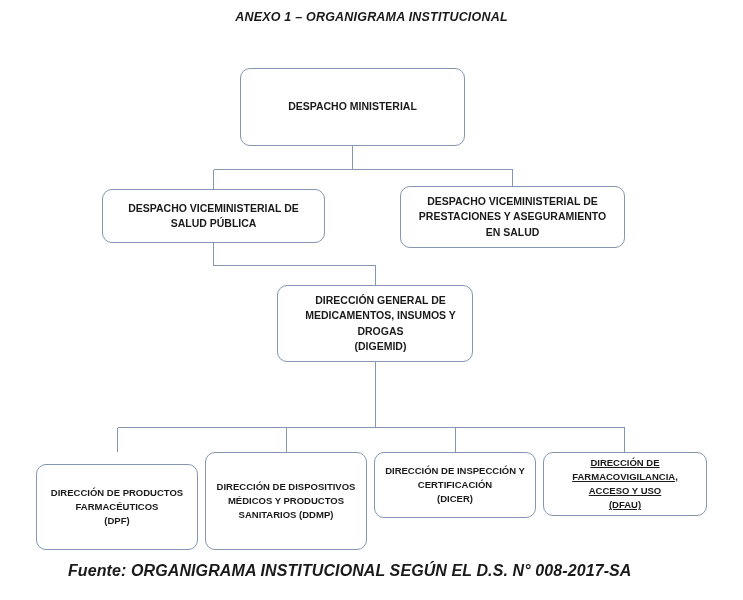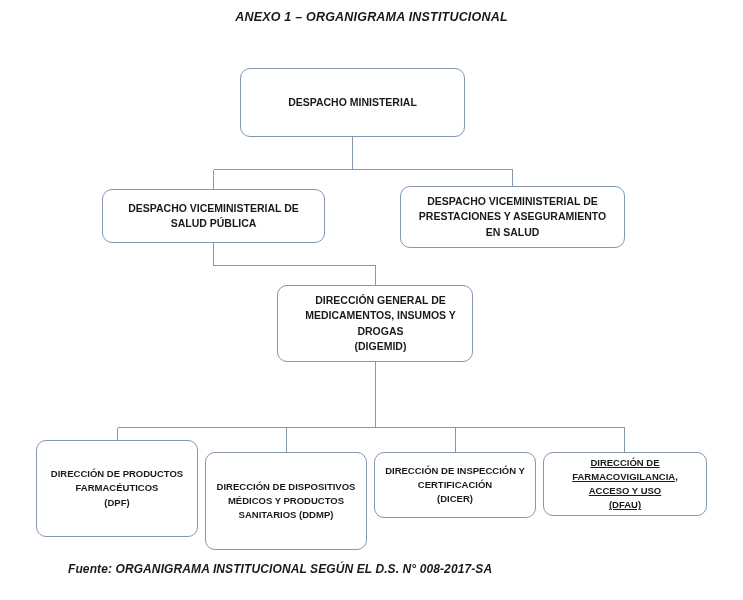--- a/index.html
+++ b/index.html
@@ -39,52 +39,52 @@
     text-align:center;
     font-weight:bold;
     font-size:10.5px;
     line-height:1.45;
     white-space:pre-line;
     padding:2px 8px;
   }
   .node.small{font-size:9.5px;line-height:1.5;padding:2px 5px;}
   .source{
     position:absolute;left:68px;top:562px;
-    font-size:12px;font-weight:bold;font-style:italic;
+    font-size:16px;font-weight:bold;font-style:italic;
     letter-spacing:0.1px;
   }
 </style>
 </head>
 <body>
 
 <div class="canvas">
 
   <div class="title">ANEXO 1 – ORGANIGRAMA INSTITUCIONAL</div>
 
   <svg class="connectors" viewBox="0 0 743 600" xmlns="http://www.w3.org/2000/svg">
     <path d="M352.5 137 V169.5 M213.5 169.5 H512.5 M213.5 169.5 V189 M512.5 169.5 V186"></path>
     <path d="M213.5 243 V265.5 H375.5 V285"></path>
     <path d="M375.5 362 V427.5 M117.5 427.5 H624.5 M117.5 427.5 V452 M286.5 427.5 V452 M455.5 427.5 V452 M624.5 427.5 V452"></path>
   </svg>
 
-  <div class="node" style="left:240px;top:68px;width:225px;height:69px;">DESPACHO MINISTERIAL</div>
+  <div class="node" style="left:240px;top:68px;width:225px;height:78px;">DESPACHO MINISTERIAL</div>
 
   <div class="node" style="left:102px;top:189px;width:223px;height:54px;">DESPACHO VICEMINISTERIAL DE
 SALUD PÚBLICA</div>
 
   <div class="node" style="left:400px;top:186px;width:225px;height:62px;">DESPACHO VICEMINISTERIAL DE
 PRESTACIONES Y ASEGURAMIENTO
 EN SALUD</div>
 
   <div class="node" style="left:277px;top:285px;width:196px;height:77px;padding-left:19px;">DIRECCIÓN GENERAL DE
 MEDICAMENTOS, INSUMOS Y
 DROGAS
 (DIGEMID)</div>
 
-  <div class="node small" style="left:36px;top:440px;width:162px;height:97px;">DIRECCIÓN DE PRODUCTOS
+  <div class="node small" style="left:36px;top:464px;width:162px;height:86px;">DIRECCIÓN DE PRODUCTOS
 FARMACÉUTICOS
 (DPF)</div>
 
   <div class="node small" style="left:205px;top:452px;width:162px;height:98px;">DIRECCIÓN DE DISPOSITIVOS
 MÉDICOS Y PRODUCTOS
 SANITARIOS (DDMP)</div>
 
   <div class="node small" style="left:374px;top:452px;width:162px;height:66px;">DIRECCIÓN DE INSPECCIÓN Y
 CERTIFICACIÓN
 (DICER)</div>

